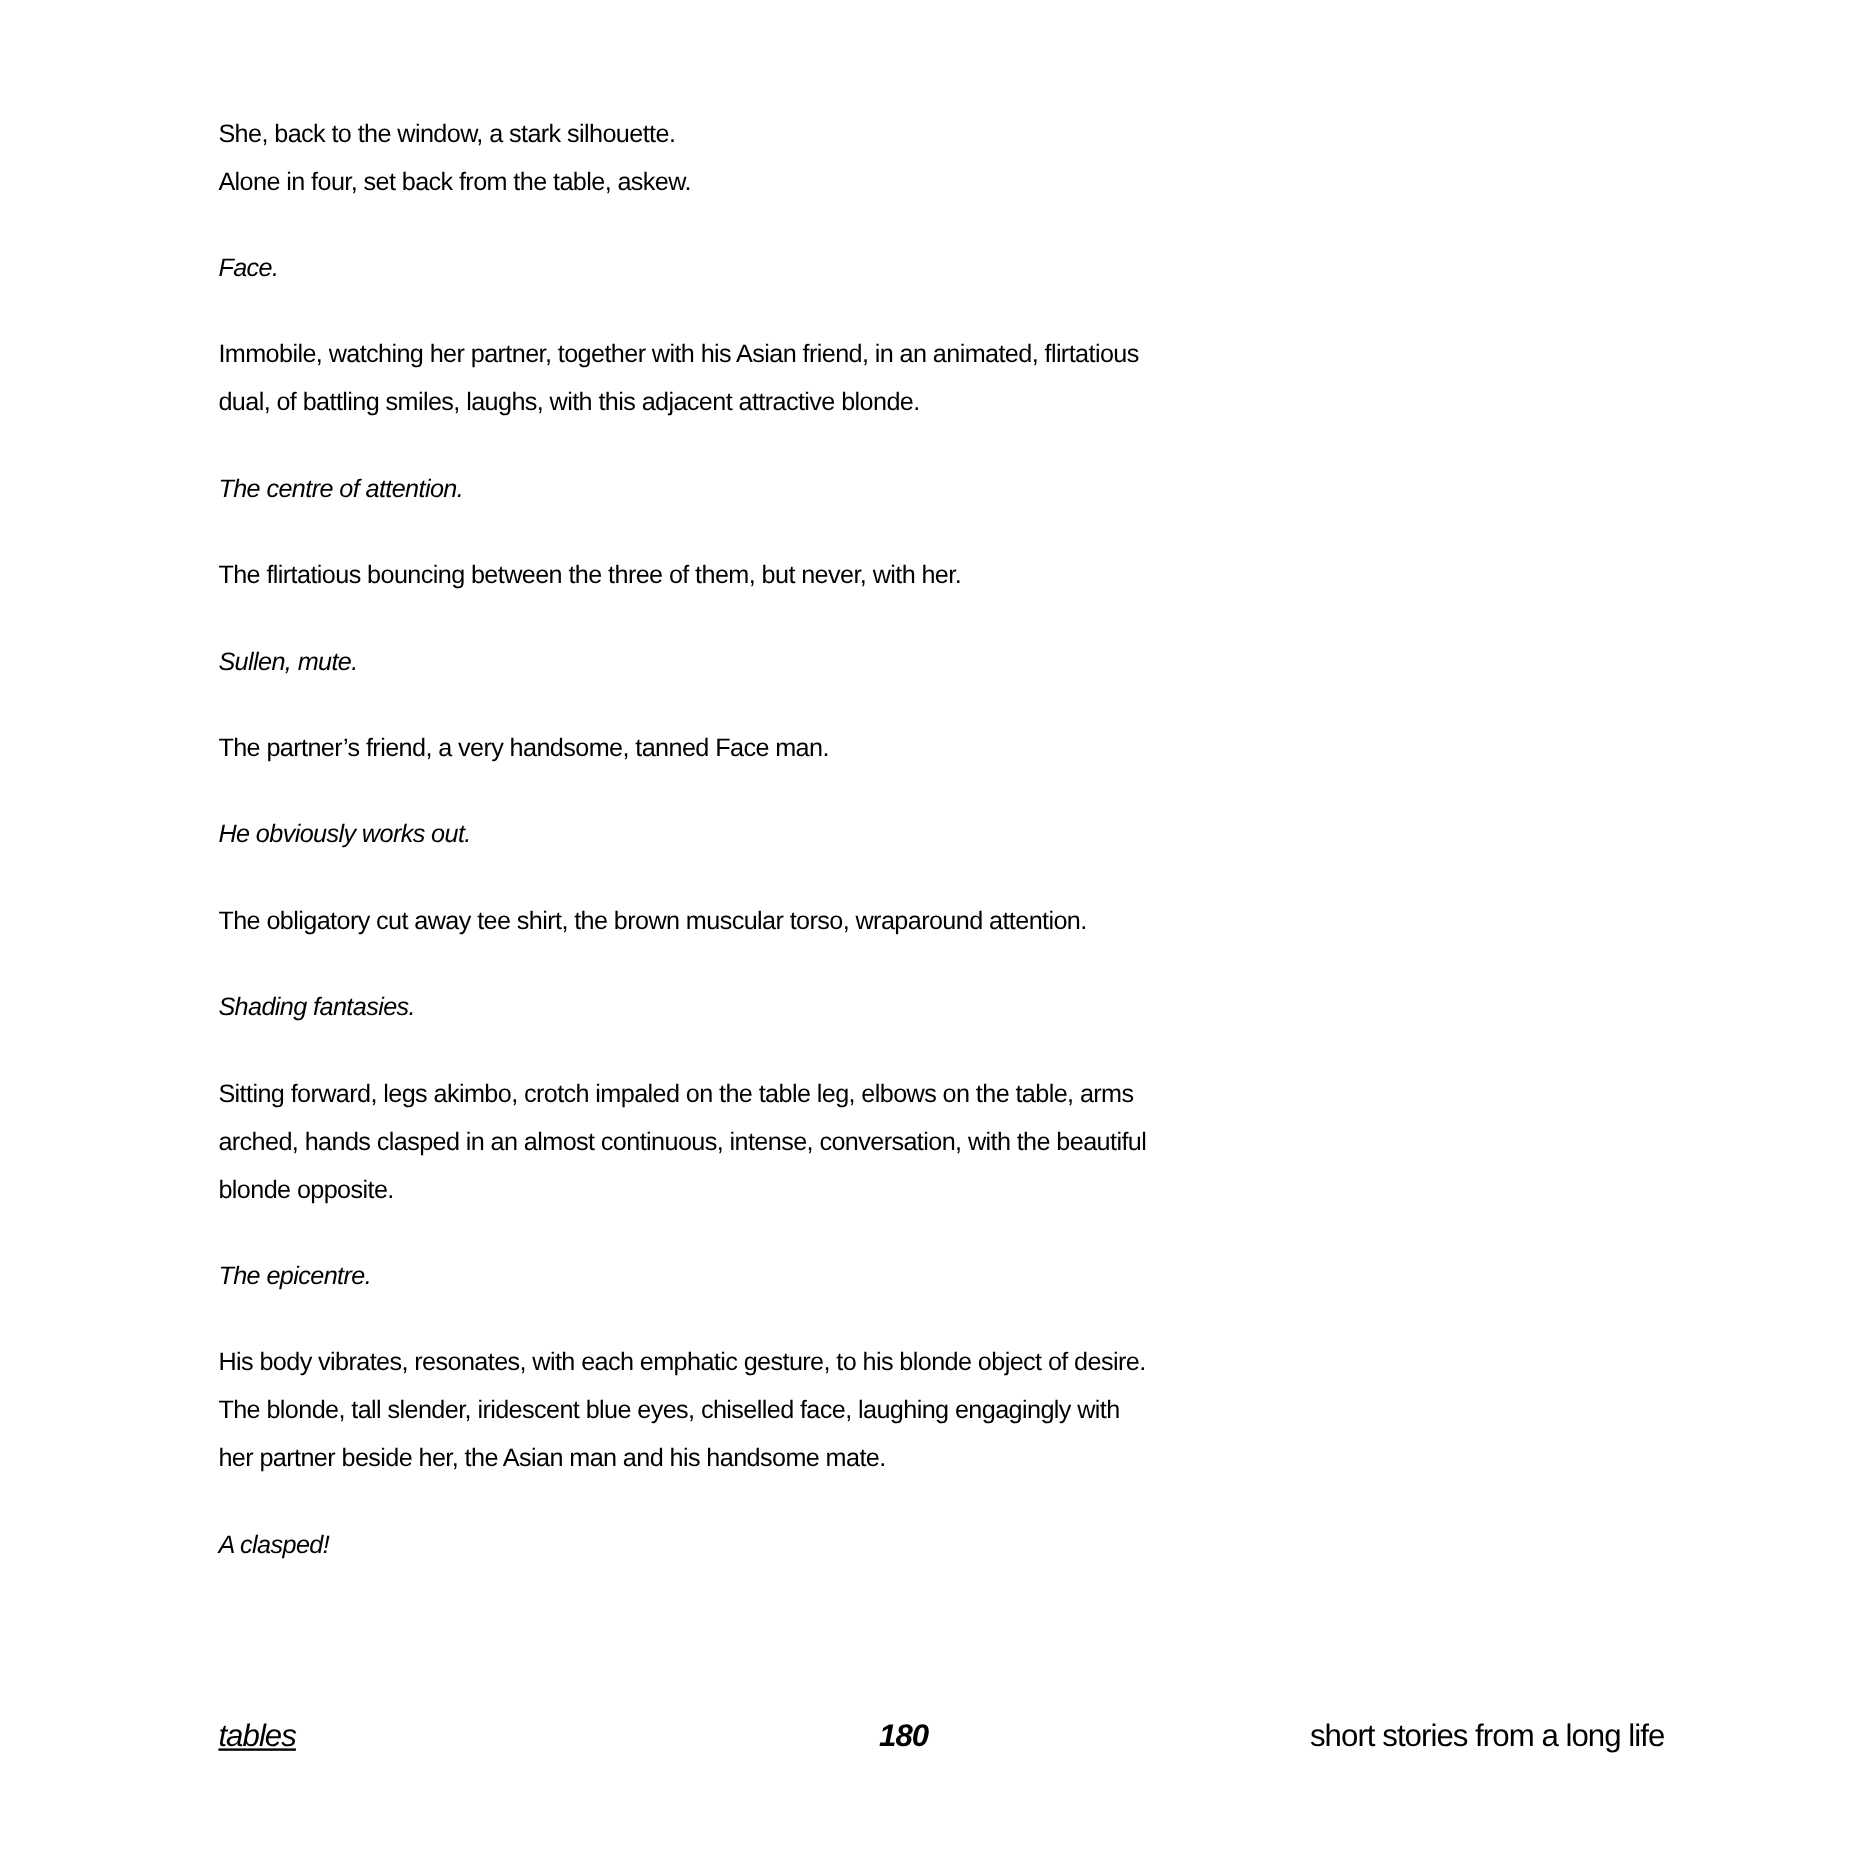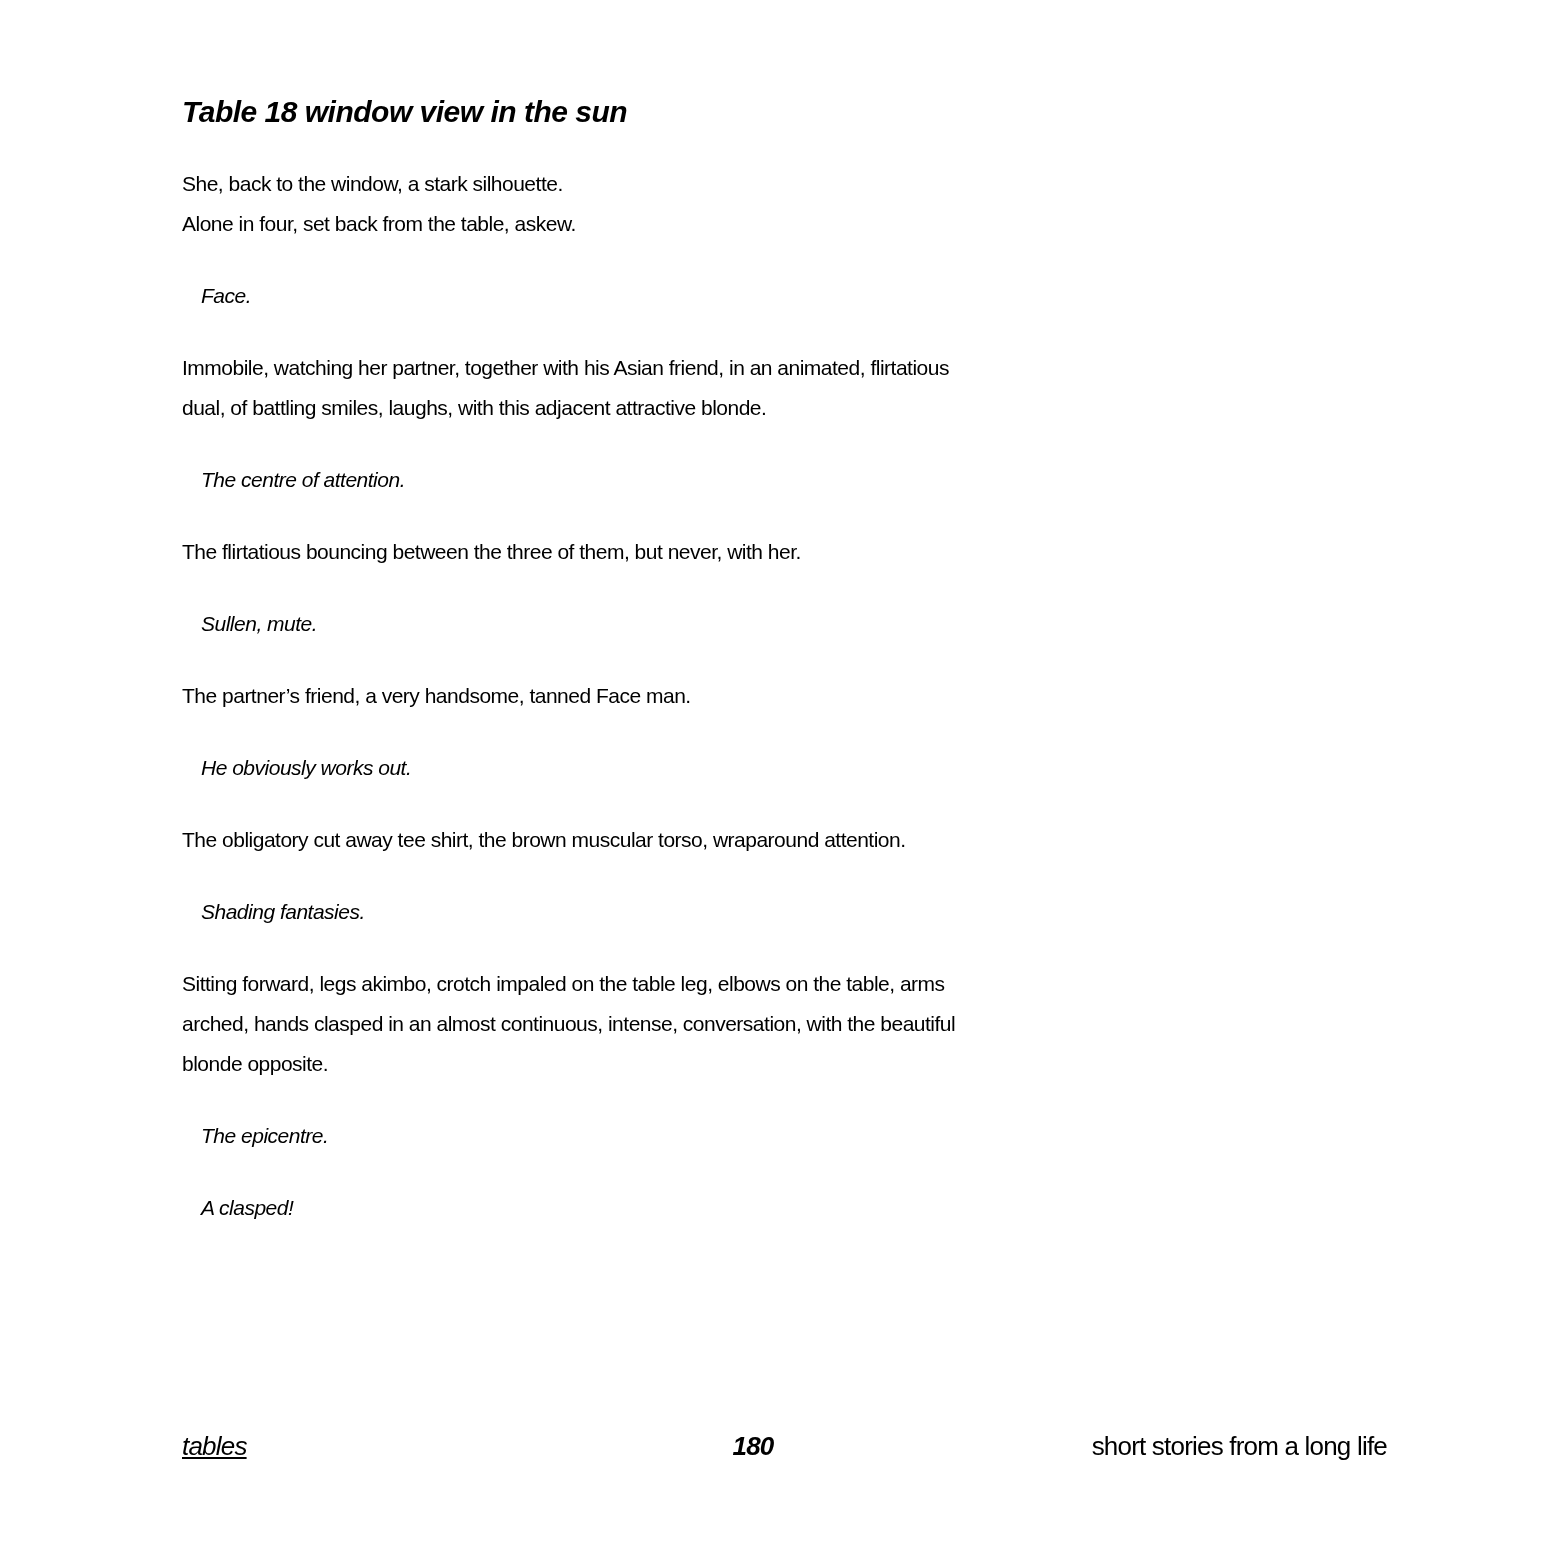--- a/index.html
+++ b/index.html
@@ -33,21 +33,20 @@
   }
   .block {
     font-size: 21px;
     line-height: 40px;
     letter-spacing: -0.5px;
     margin: 0 0 32px 0;
     white-space: pre;
   }
   .block.italic {
     font-style: italic;
-    margin-left: 19px;
   }
   .footer {
     position: absolute;
     left: 182px;
     right: 170px;
     top: 1426px;
     height: 40px;
     font-size: 26px;
     line-height: 40px;
     letter-spacing: -0.8px;
@@ -73,38 +72,40 @@
     right: 0;
     top: 0;
     text-align: right;
   }
 </style>
 </head>
 <body>
 
 <div class="page">
   <main class="content">
-    <h1 class="title">Table 18 window view in the sun</h1>
 
     <p class="block regular">She, back to the window, a stark silhouette.
 Alone in four, set back from the table, askew.</p>
     <p class="block italic">Face.</p>
     <p class="block regular">Immobile, watching her partner, together with his Asian friend, in an animated, flirtatious
 dual, of battling smiles, laughs, with this adjacent attractive blonde.</p>
     <p class="block italic">The centre of attention.</p>
     <p class="block regular">The flirtatious bouncing between the three of them, but never, with her.</p>
     <p class="block italic">Sullen, mute.</p>
     <p class="block regular">The partner’s friend, a very handsome, tanned Face man.</p>
     <p class="block italic">He obviously works out.</p>
     <p class="block regular">The obligatory cut away tee shirt, the brown muscular torso, wraparound attention.</p>
     <p class="block italic">Shading fantasies.</p>
     <p class="block regular">Sitting forward, legs akimbo, crotch impaled on the table leg, elbows on the table, arms
 arched, hands clasped in an almost continuous, intense, conversation, with the beautiful
 blonde opposite.</p>
     <p class="block italic">The epicentre.</p>
+    <p class="block regular">His body vibrates, resonates, with each emphatic gesture, to his blonde object of desire.
+The blonde, tall slender, iridescent blue eyes, chiselled face, laughing engagingly with
+her partner beside her, the Asian man and his handsome mate.</p>
     <p class="block italic">A clasped!</p>
   </main>
 
   <footer class="footer">
     <span class="footer-left">tables</span>
     <span class="footer-center">180</span>
     <span class="footer-right">short stories from a long life</span>
   </footer>
 </div>
 

